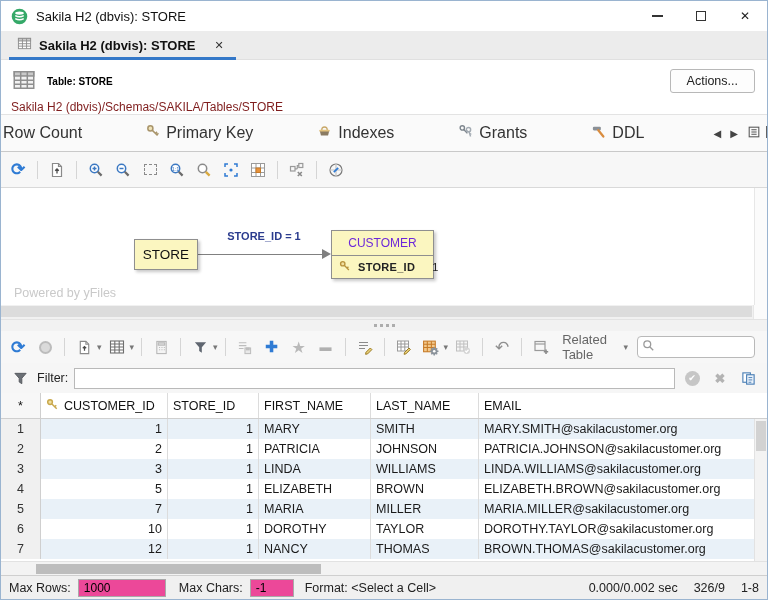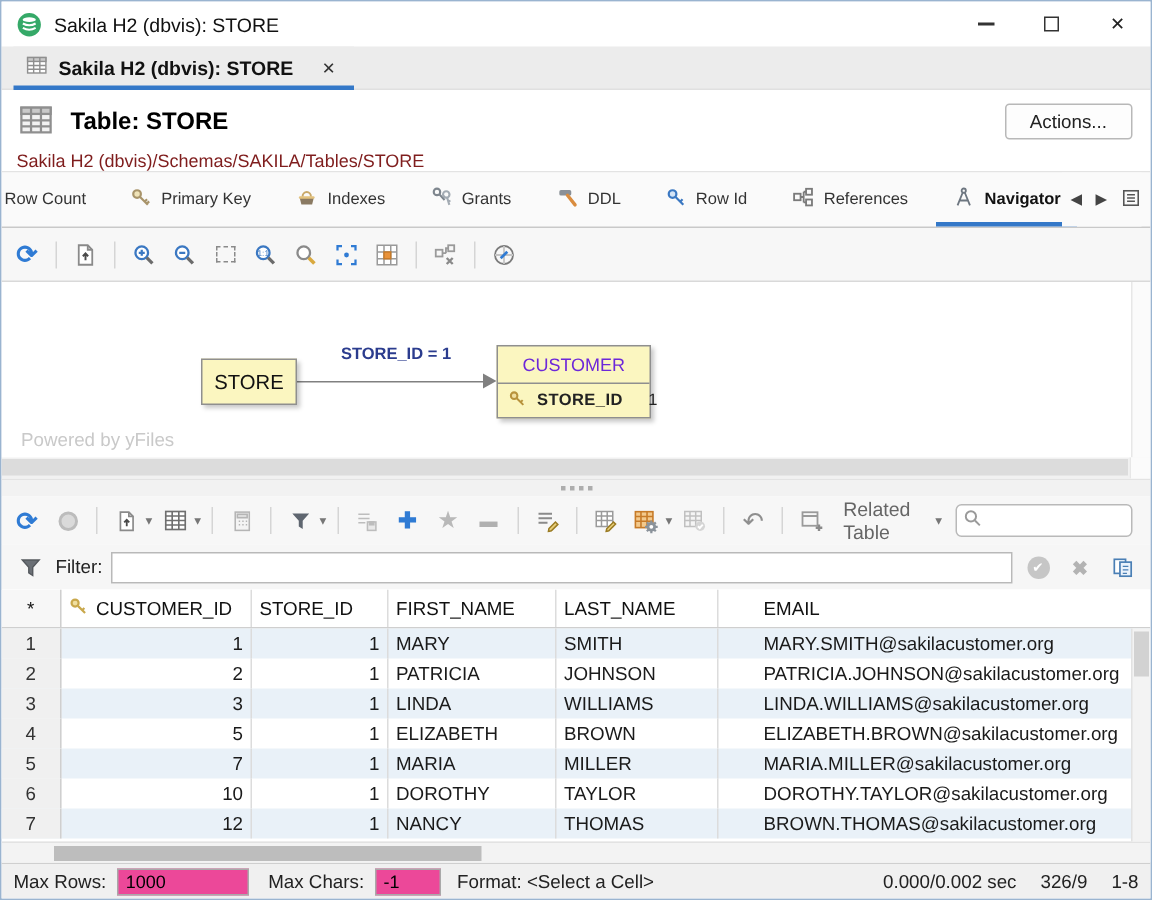--- a/index.html
+++ b/index.html
@@ -19,27 +19,27 @@
   
   .tabbar { height:29px; background:#ececec; display:flex; align-items:stretch; padding-left:8px; flex:none; border-bottom:1px solid #e0e0e0; }
   .main-tab { position:relative; display:flex; align-items:center; gap:7px; padding:0 12px 0 8px; background:#ececec; }
   .main-tab::after { content:""; position:absolute; left:0; right:0; bottom:-1px; height:3px; background:#3478c8; }
   .main-tab .lbl { font-weight:bold; font-size:13px; color:#111; }
   .main-tab .close { margin-left:12px; font-size:11px; color:#333; }
 
   
   .objheader { height:55px; background:#fff; position:relative; padding:8px 12px 0 10px; flex:none; border-bottom:1px solid #e3e3e3; }
   .objheader .row1 { display:flex; align-items:center; gap:10px; }
-  .objheader .big-title { font-size:16px; font-weight:bold; color:#000; }
+  .objheader .big-title { font-size:10px; font-weight:bold; color:#000; }
   .objheader .crumb { margin-top:5px; font-size:12px; color:#7f1d1d; }
   .actions-btn { position:absolute; right:12px; top:9px; padding:4px 16px; font-size:12.5px; color:#222; background:#fdfdfd; border:1px solid #b8b8b8; border-radius:3px; }
 
   
   .tabstrip { height:37px; background:#fafafa; border-bottom:1px solid #c9c9c9; display:flex; align-items:stretch; flex:none; position:relative; }
-  .otab { position:relative; display:flex; align-items:center; gap:6px; padding:0 15px; font-size:11px; color:#333; white-space:nowrap; }
+  .otab { position:relative; display:flex; align-items:center; gap:6px; padding:0 32px; font-size:16px; color:#333; white-space:nowrap; }
   .otab.first { padding-left:2px; }
   .otab.active { font-weight:bold; color:#111; }
   .otab.active::after { content:""; position:absolute; left:4px; right:4px; bottom:0; height:3px; background:#3478c8; }
   .strip-ctrl { position:absolute; right:6px; top:0; bottom:0; display:flex; align-items:center; gap:9px; color:#444; font-size:10px; background:#fafafa; padding-left:6px; }
 
   
   .toolbar { display:flex; align-items:center; padding-left:5px; background:#f7f7f7; flex:none; }
   .navtoolbar { height:36px; border-bottom:1px solid #d9d9d9; gap:3px; }
   .gridtoolbar { height:32px; gap:3px; }
   .tbtn { width:24px; height:24px; display:flex; align-items:center; justify-content:center; flex:none; }
@@ -91,21 +91,21 @@
   .thead .cell { display:flex; align-items:center; gap:5px; font-size:12.5px; color:#111; }
   .trow { height:20px; }
   .trow.odd { background:#e9f1f8; }
   .cell { padding:0 5px; border-right:1px solid #dcdcdc; overflow:hidden; white-space:nowrap; display:flex; align-items:center; font-size:12.5px; }
   .gut  { width:40px; flex:none; justify-content:center; background:#f0f0f0; border-right:1px solid #cfcfcf; color:#333; }
   .thead .gut { background:#f7f7f7; }
   .c1 { width:127px; flex:none; }
   .c2 { width:91px;  flex:none; }
   .c3 { width:112px; flex:none; }
   .c4 { width:108px; flex:none;text-align:center; }
-  .c5 { flex:1; border-right:none; padding-right:16px;margin-left:25px; }
+  .c5 { flex:1; border-right:none; padding-right:16px; }
   .num { justify-content:flex-end; }
   .grid-vscroll { position:absolute; right:0; top:26px; bottom:14px; width:13px; background:#f3f3f3; border-left:1px solid #e2e2e2; }
   .grid-vscroll .thumb { position:absolute; left:1px; right:1px; top:2px; height:30px; background:#d2d2d2; }
   .grid-hscroll { height:14px; background:#f3f3f3; border-top:1px solid #e2e2e2; position:relative; flex:none; margin-top:auto; }
   .grid-hscroll .thumb { position:absolute; left:35px; top:2px; height:10px; width:285px; background:#bdbdbd; }
 
   
   .statusbar { height:24px; background:#f0f0f0; border-top:1px solid #cfcfcf; display:flex; align-items:center; padding:0 8px; gap:7px; font-size:12.5px; color:#222; flex:none; }
   .statusbar input { height:18px; border:1px solid #a9a9a9; background:#ec4899; font-size:12px; padding:0 5px; outline:none; }
   .in-maxrows { width:88px; }

